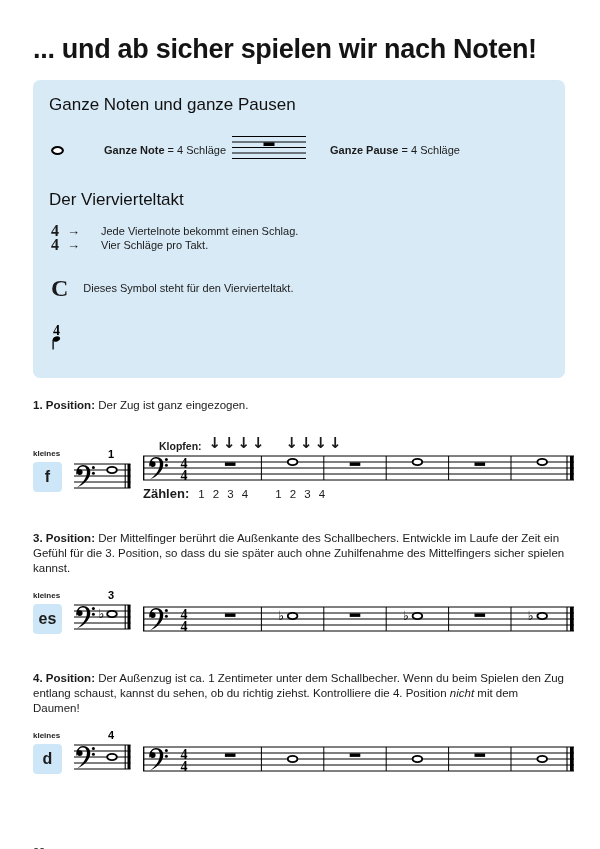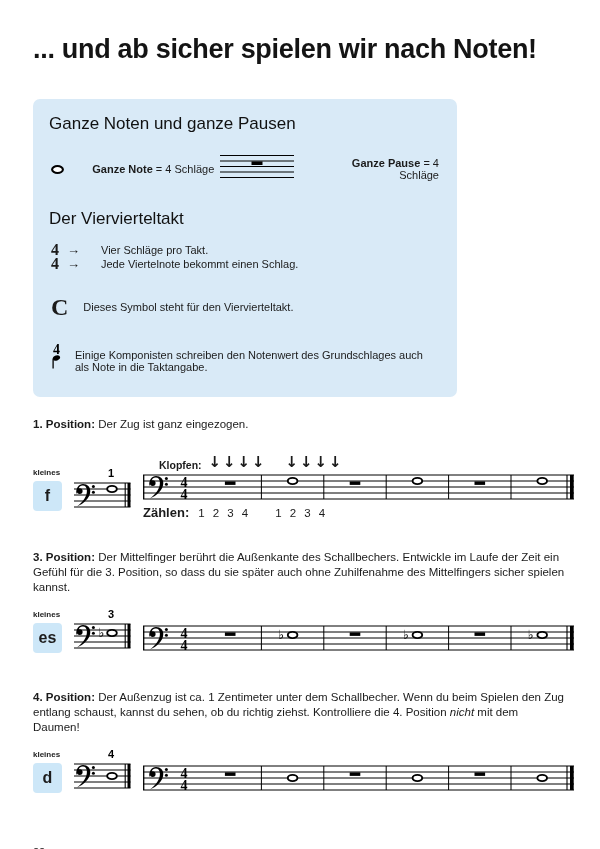--- a/index.html
+++ b/index.html
@@ -13,22 +13,22 @@
   .page { position:relative; width:600px; height:849px; }
 
   h1.title {
     margin:34px 33px 0 33px;
     font-size:27px; font-weight:600; letter-spacing:-0.3px;
     color:#141414;
   }
 
   
   .panel {
-    margin:34px 33px 0 33px;
-    width:424px; box-sizing:border-box;
+    margin:15px 33px 0 33px;
+    width:532px; box-sizing:border-box;
     background:#d9eaf7;
     border-radius:7px;
     padding:15px 18px 24px 16px;
   }
   .panel h2 { margin:0; font-size:17px; font-weight:400; color:#111; }
   .panel .row { display:flex; align-items:center; }
   .ptext { font-size:11px; }
   .note-row { margin-top:19px;text-align:right; }
   .note-row .wn-icon { width:18px; display:flex; justify-content:flex-start; }
   .note-row .lbl1 { margin-left:7px; width:152px; }
@@ -130,39 +130,38 @@
     <div class="row ts-row">
       <span class="ts-frac">
         <span>4</span>
         <span>4</span>
       </span>
       <span class="ts-arrows">
         <span>→</span>
         <span>→</span>
       </span>
       <span class="ts-lines">
+        <span>Jede Viertelnote bekommt einen Schlag.</span>
         <span>Vier Schläge pro Takt.</span>
-        <span>Jede Viertelnote bekommt einen Schlag.</span>
       </span>
     </div>
 
     <div class="row common-row">
       <span class="common-c">C</span>
       <span class="ptext">Dieses Symbol steht für den Viervierteltakt.</span>
     </div>
 
     <div class="row notetime-row">
       <span>
         <svg width="16" height="26" viewBox="0 0 16 26">
           <text x="7.5" y="11" class="ts4">4</text>
           <ellipse cx="7.5" cy="15" rx="3.7" ry="2.5" fill="#000" transform="rotate(-18 7.5 15)"></ellipse>
           <line x1="4.1" y1="15.4" x2="4.1" y2="25.5" stroke="#000" stroke-width="1.3"></line>
         </svg>
       </span>
-      <span class="ptext">Einige Komponisten schreiben den Notenwert des Grundschlages auch als Note in die Taktangabe.</span>
     </div>
   </section>
 
   <div id="exercises">
       <section class="exercise ex1">
     <p class="ex-text">
       <b>1. Position:</b>
       <span>Der Zug ist ganz eingezogen.</span><i></i><span></span>
     </p>
     <div class="ex-row">

